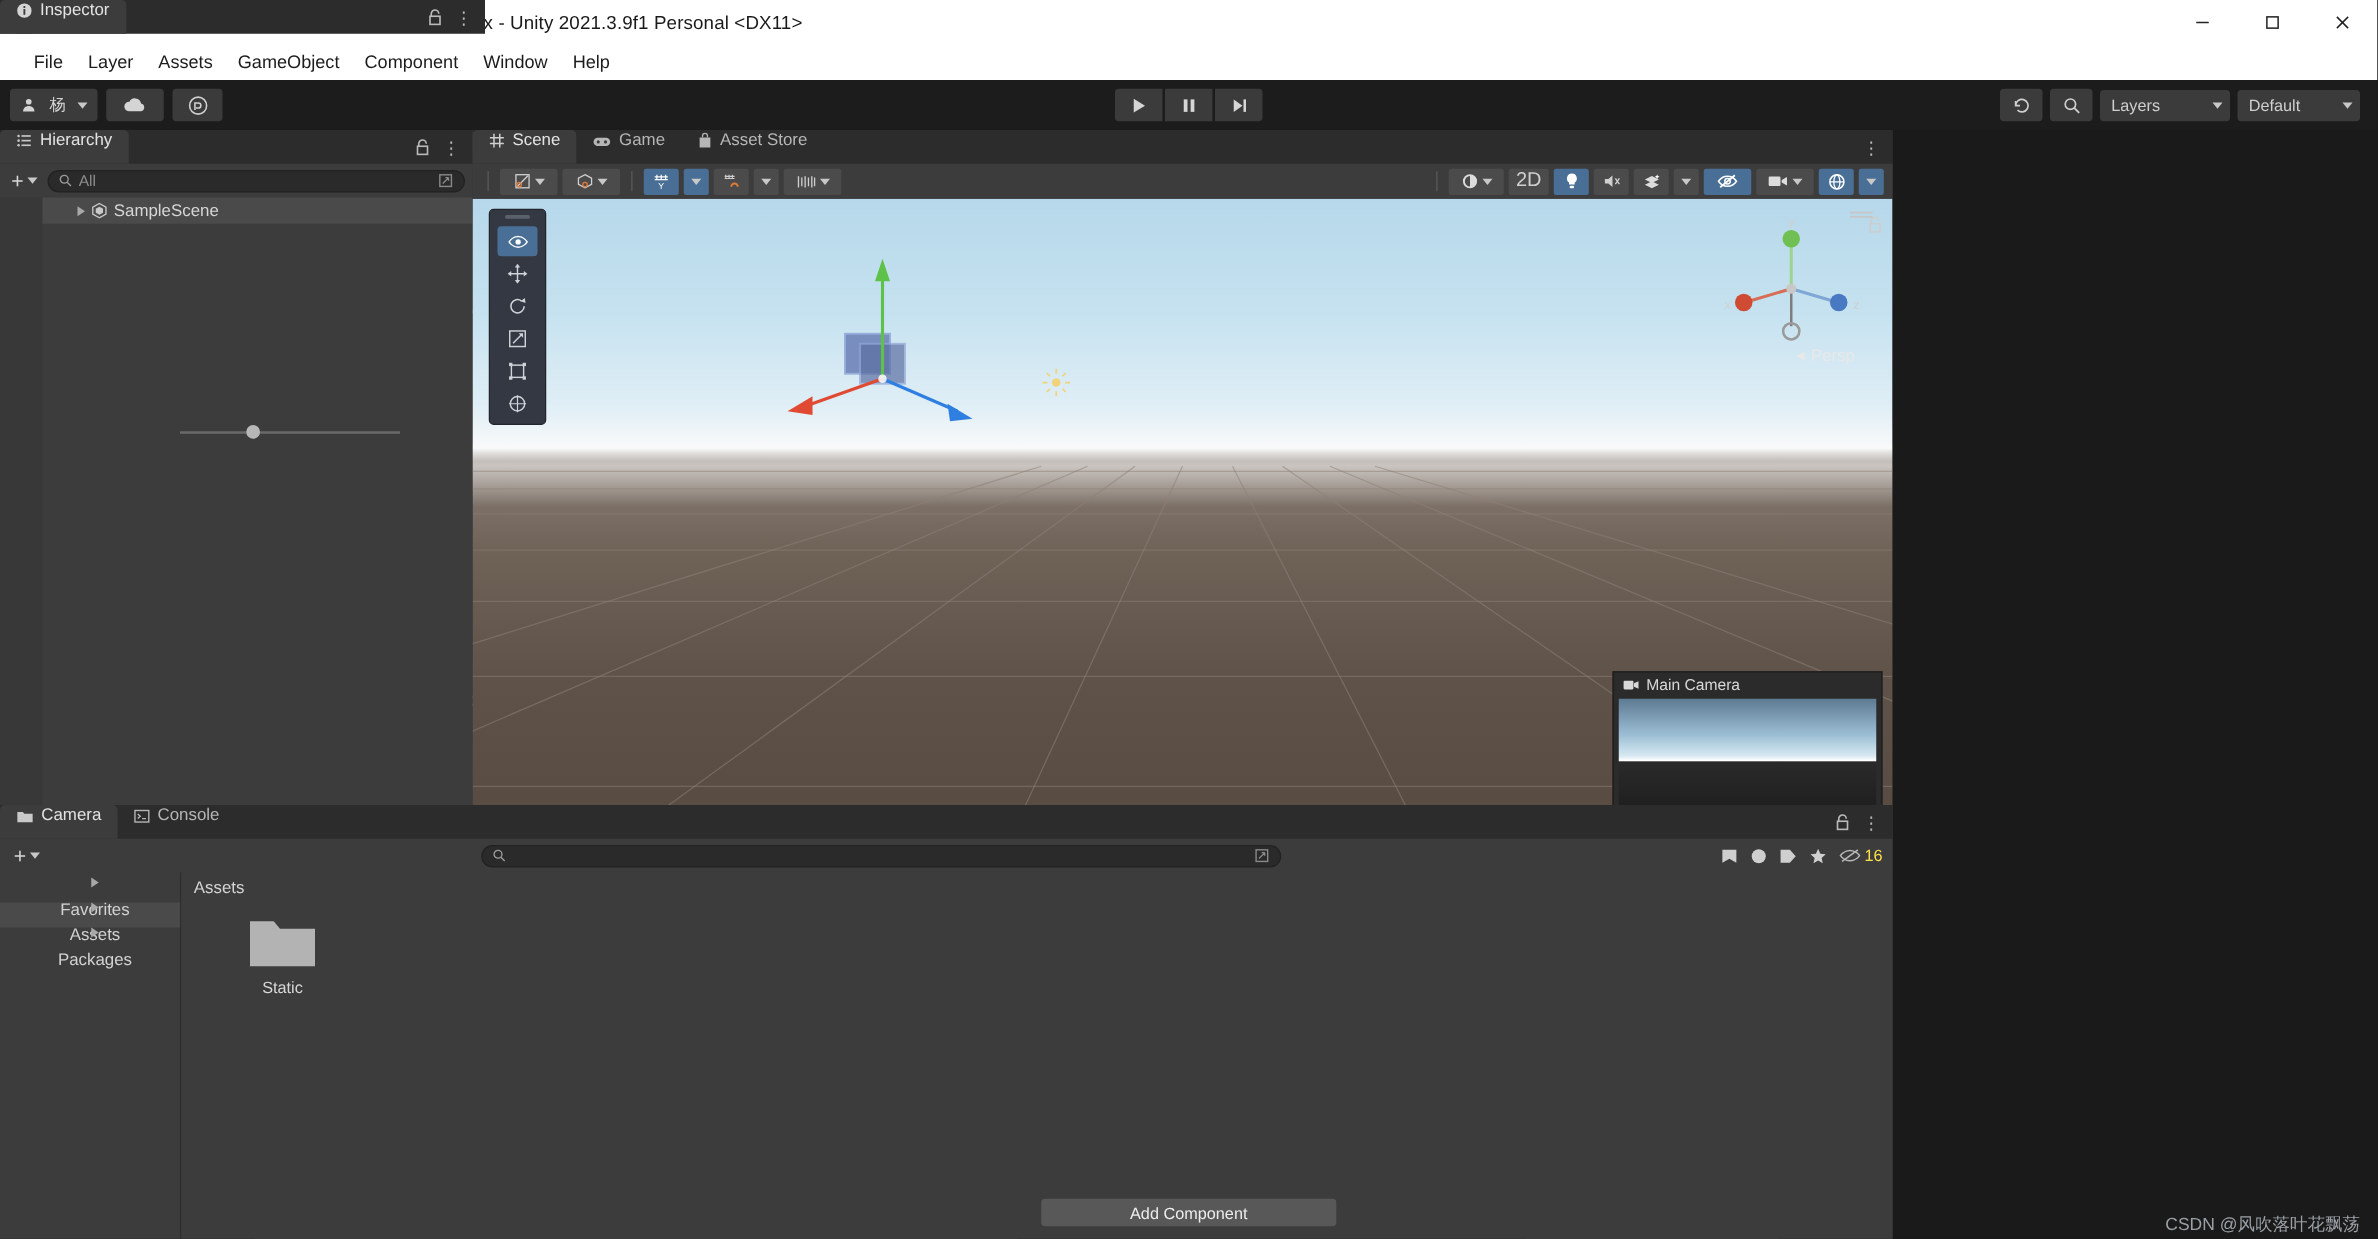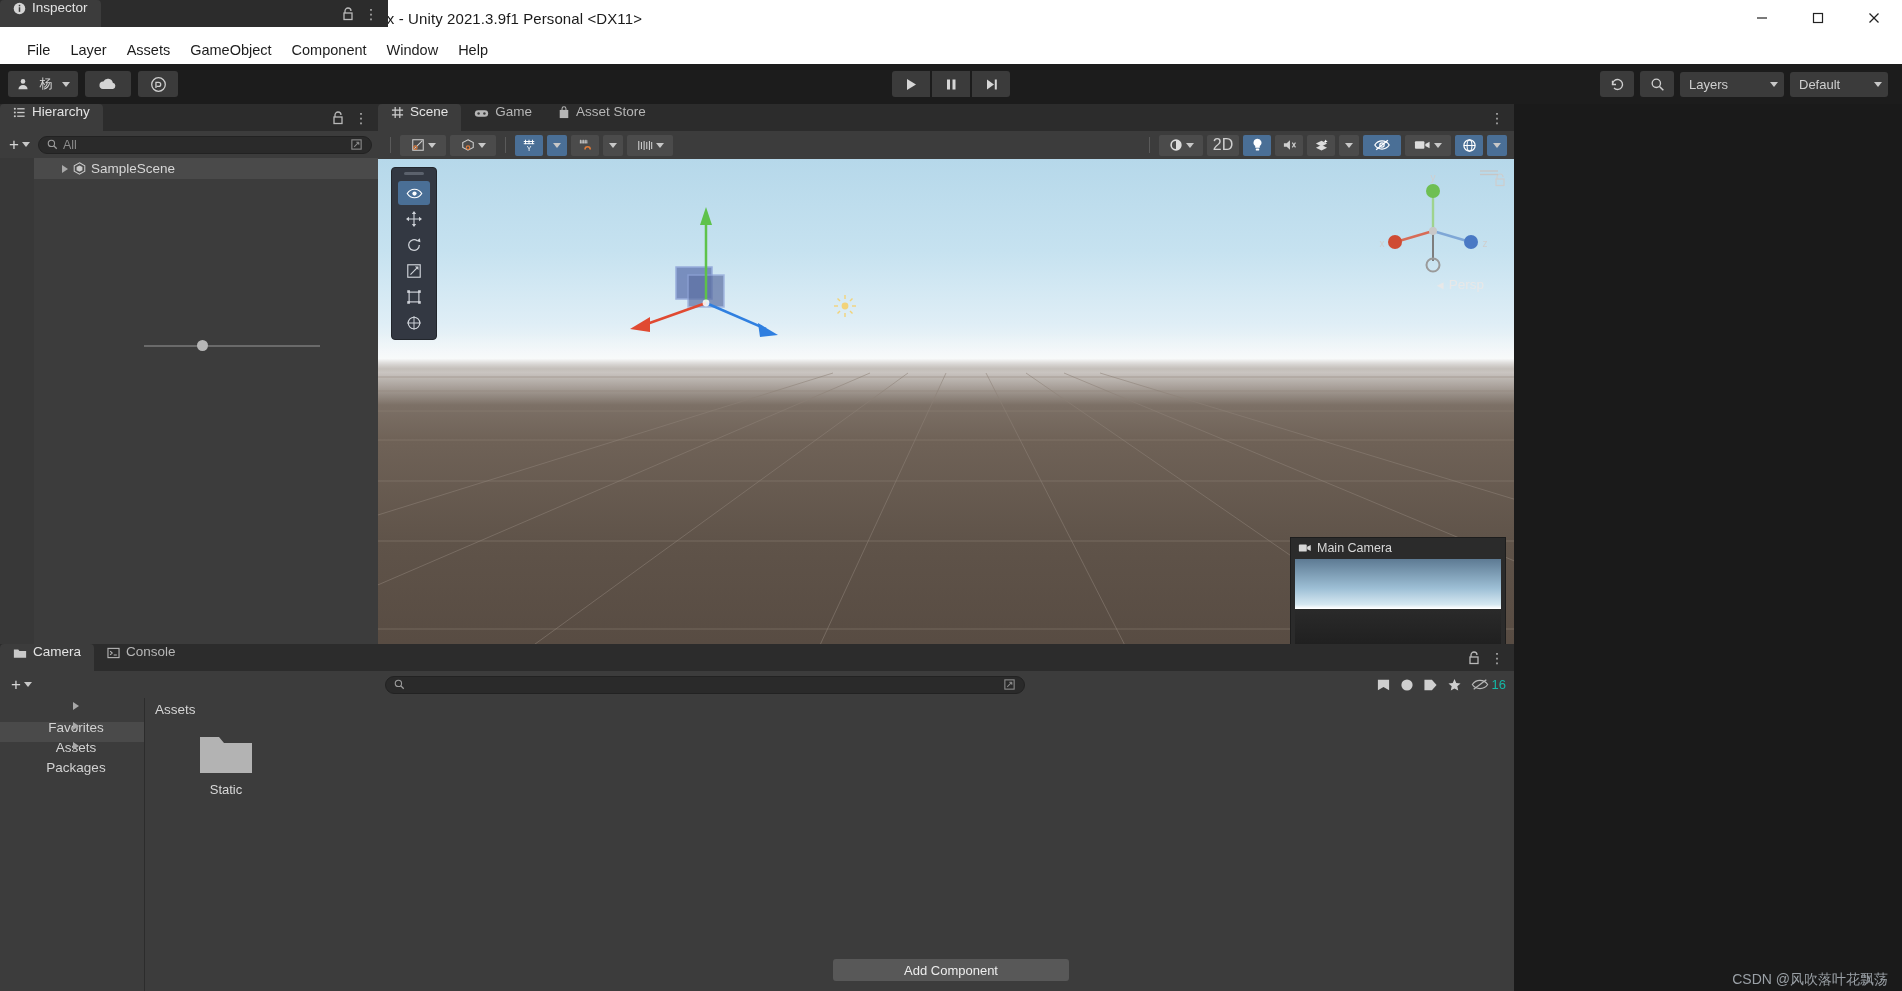--- a/index.html
+++ b/index.html
@@ -729,21 +729,21 @@
             <path d="M1.5 2h8l5 5.5-5 5.5h-8z" fill="#cfcfcf"></path>
           </svg>
         <svg width="15" height="14" viewBox="0 0 16 15">
             <polygon points="8,1 9.9,5.3 14.5,5.8 11,8.9 12,13.5 8,11.2 4,13.5 5,8.9 1.5,5.8 6.1,5.3" fill="#cfcfcf"></polygon>
           </svg>
         <div style="display:flex;align-items:center;gap:3px;">
           <svg width="18" height="13" viewBox="0 0 20 14">
               <path d="M1.5 7S4.5 2.5 10 2.5 18.5 7 18.5 7 15.5 11.5 10 11.5 1.5 7 1.5 7z" fill="none" stroke="#b8b8b8" stroke-width="1.3"></path>
               <line x1="3" y1="12.2" x2="17" y2="1.8" stroke="#b8b8b8" stroke-width="1.4"></line>
             </svg>
-          <span style="font-size:13px;color:#14b8a6;">16</span>
+          <span style="font-size:13px;color:#fde047;">16</span>
         </div>
       </div>
     </div>
 
     <div class="pj-body">
       <div class="pj-left">
         <div class="pj-left-row">
           <span class="tri"></span>
           <svg width="13" height="13" viewBox="0 0 14 14">
               <polygon points="7,1 8.7,4.9 12.9,5.3 9.7,8.1 10.7,12.3 7,10 3.3,12.3 4.3,8.1 1.1,5.3 5.3,4.9" fill="#d6d6d6"></polygon>

